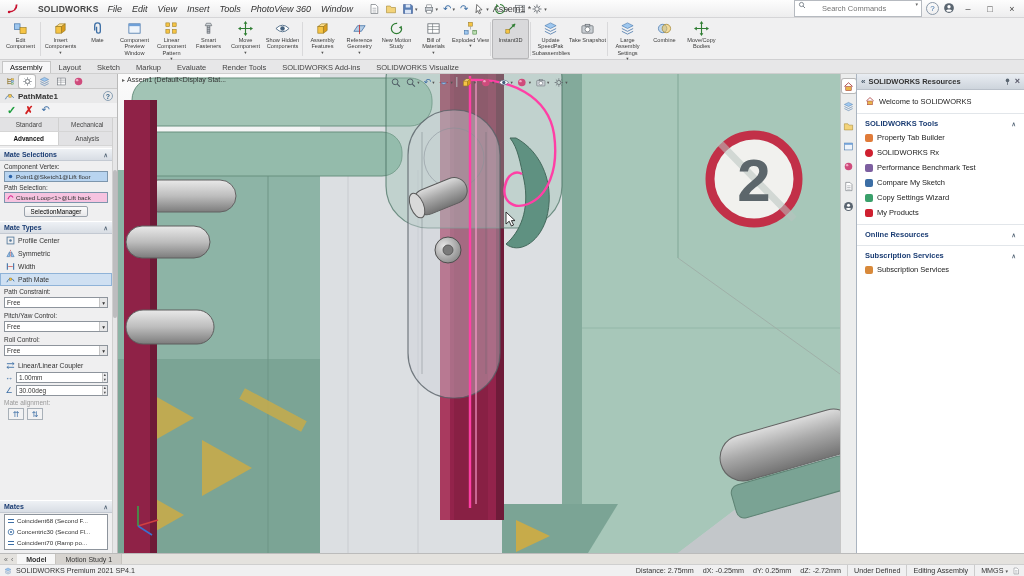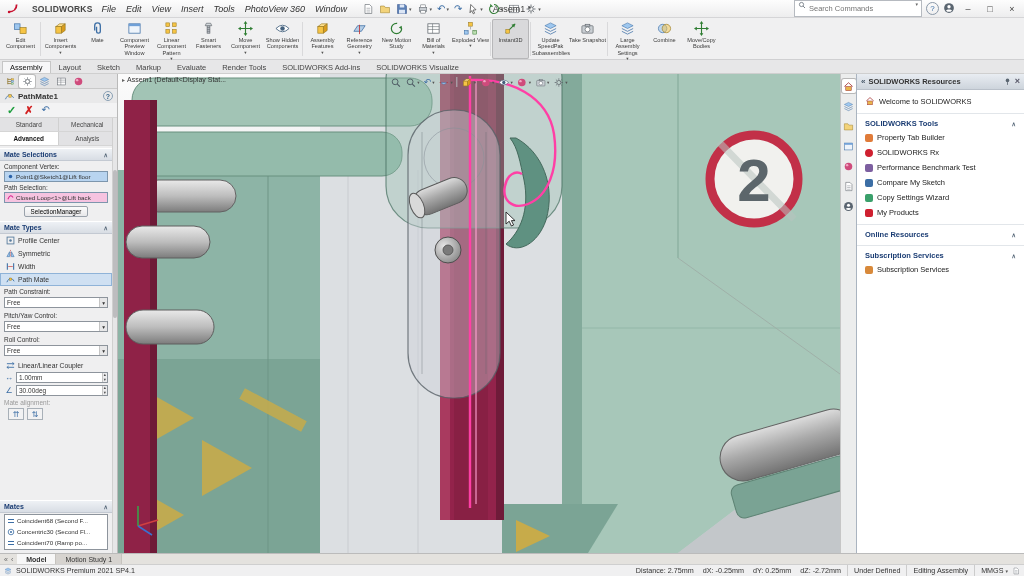--- a/index.html
+++ b/index.html
@@ -2,32 +2,32 @@
 <html><head>
 <meta charset="utf-8">
 <style>
 *{margin:0;padding:0;box-sizing:border-box;}
 html,body{width:1024px;height:576px;overflow:hidden;}
 body{font-family:"Liberation Sans",sans-serif;background:#d6d6d6;color:#222;}
 .app{width:1024px;height:576px;display:flex;flex-direction:column;}
 
 
 .titlebar{flex:0 0 18px;height:18px;background:linear-gradient(#fdfdfd,#ededee);border-bottom:1px solid #d5d5d7;display:flex;align-items:center;padding:0 3px;font-size:9px;color:#333;position:relative;}
-.logo{display:flex;align-items:center;gap:14px;padding:0 4px;}
+.logo{display:flex;align-items:center;gap:20px;padding:0 4px;}
 .logo svg{width:11px;height:11px;}
 .logo .logo-text{font-weight:bold;color:#444;font-size:8.5px;letter-spacing:.2px;}
 .menu{padding:0 5px;height:100%;display:flex;align-items:center;cursor:default;font-style:italic;}
 .qa{display:flex;align-items:center;gap:1px;margin-left:8px;}
 .qa-btn{height:15px;display:flex;align-items:center;justify-content:center;padding:0 2px;border-radius:2px;gap:1px;}
 .qa-btn svg{width:12px;height:12px;}
 .qa-btn .glyph{font-size:10px;color:#3c6ea5;line-height:1;}
 .qa-btn .caret{font-size:5px;color:#555;}
 .doc-title{position:absolute;left:50%;transform:translateX(-50%);color:#444;text-align:right;}
 .tb-right{margin-left:auto;display:flex;align-items:center;gap:4px;}
-.search-box{width:128px;height:17px;border:1px solid #b6bac0;background:#fff;display:flex;padding:0 3px;gap:3px;}
+.search-box{width:128px;height:17px;border:1px solid #b6bac0;background:#fff;display:flex;padding:0 3px;gap:16px;}
 .search-box svg{width:8px;height:8px;}
 .search-box input{border:none;outline:none;flex:1;font-size:7.5px;color:#444;font-family:"Liberation Sans",sans-serif;min-width:0;}
 .search-box .caret{font-size:5px;color:#666;}
 .help-btn{width:13px;height:13px;border-radius:50%;border:1px solid #8a98a8;color:#3c6ea5;font-size:8px;display:flex;align-items:center;justify-content:center;}
 .user-btn svg{width:12px;height:12px;}
 .win-btn{width:18px;height:14px;display:flex;align-items:center;justify-content:center;font-size:9px;color:#444;}
 
 
 .ribbon{flex:0 0 42px;height:42px;background:#f0f0f1;border-bottom:1px solid #d0d0d2;display:flex;align-items:stretch;padding:1px 2px 0;}
 .rb{width:37px;display:flex;flex-direction:column;align-items:center;padding-top:2px;gap:1px;border-radius:2px;}

